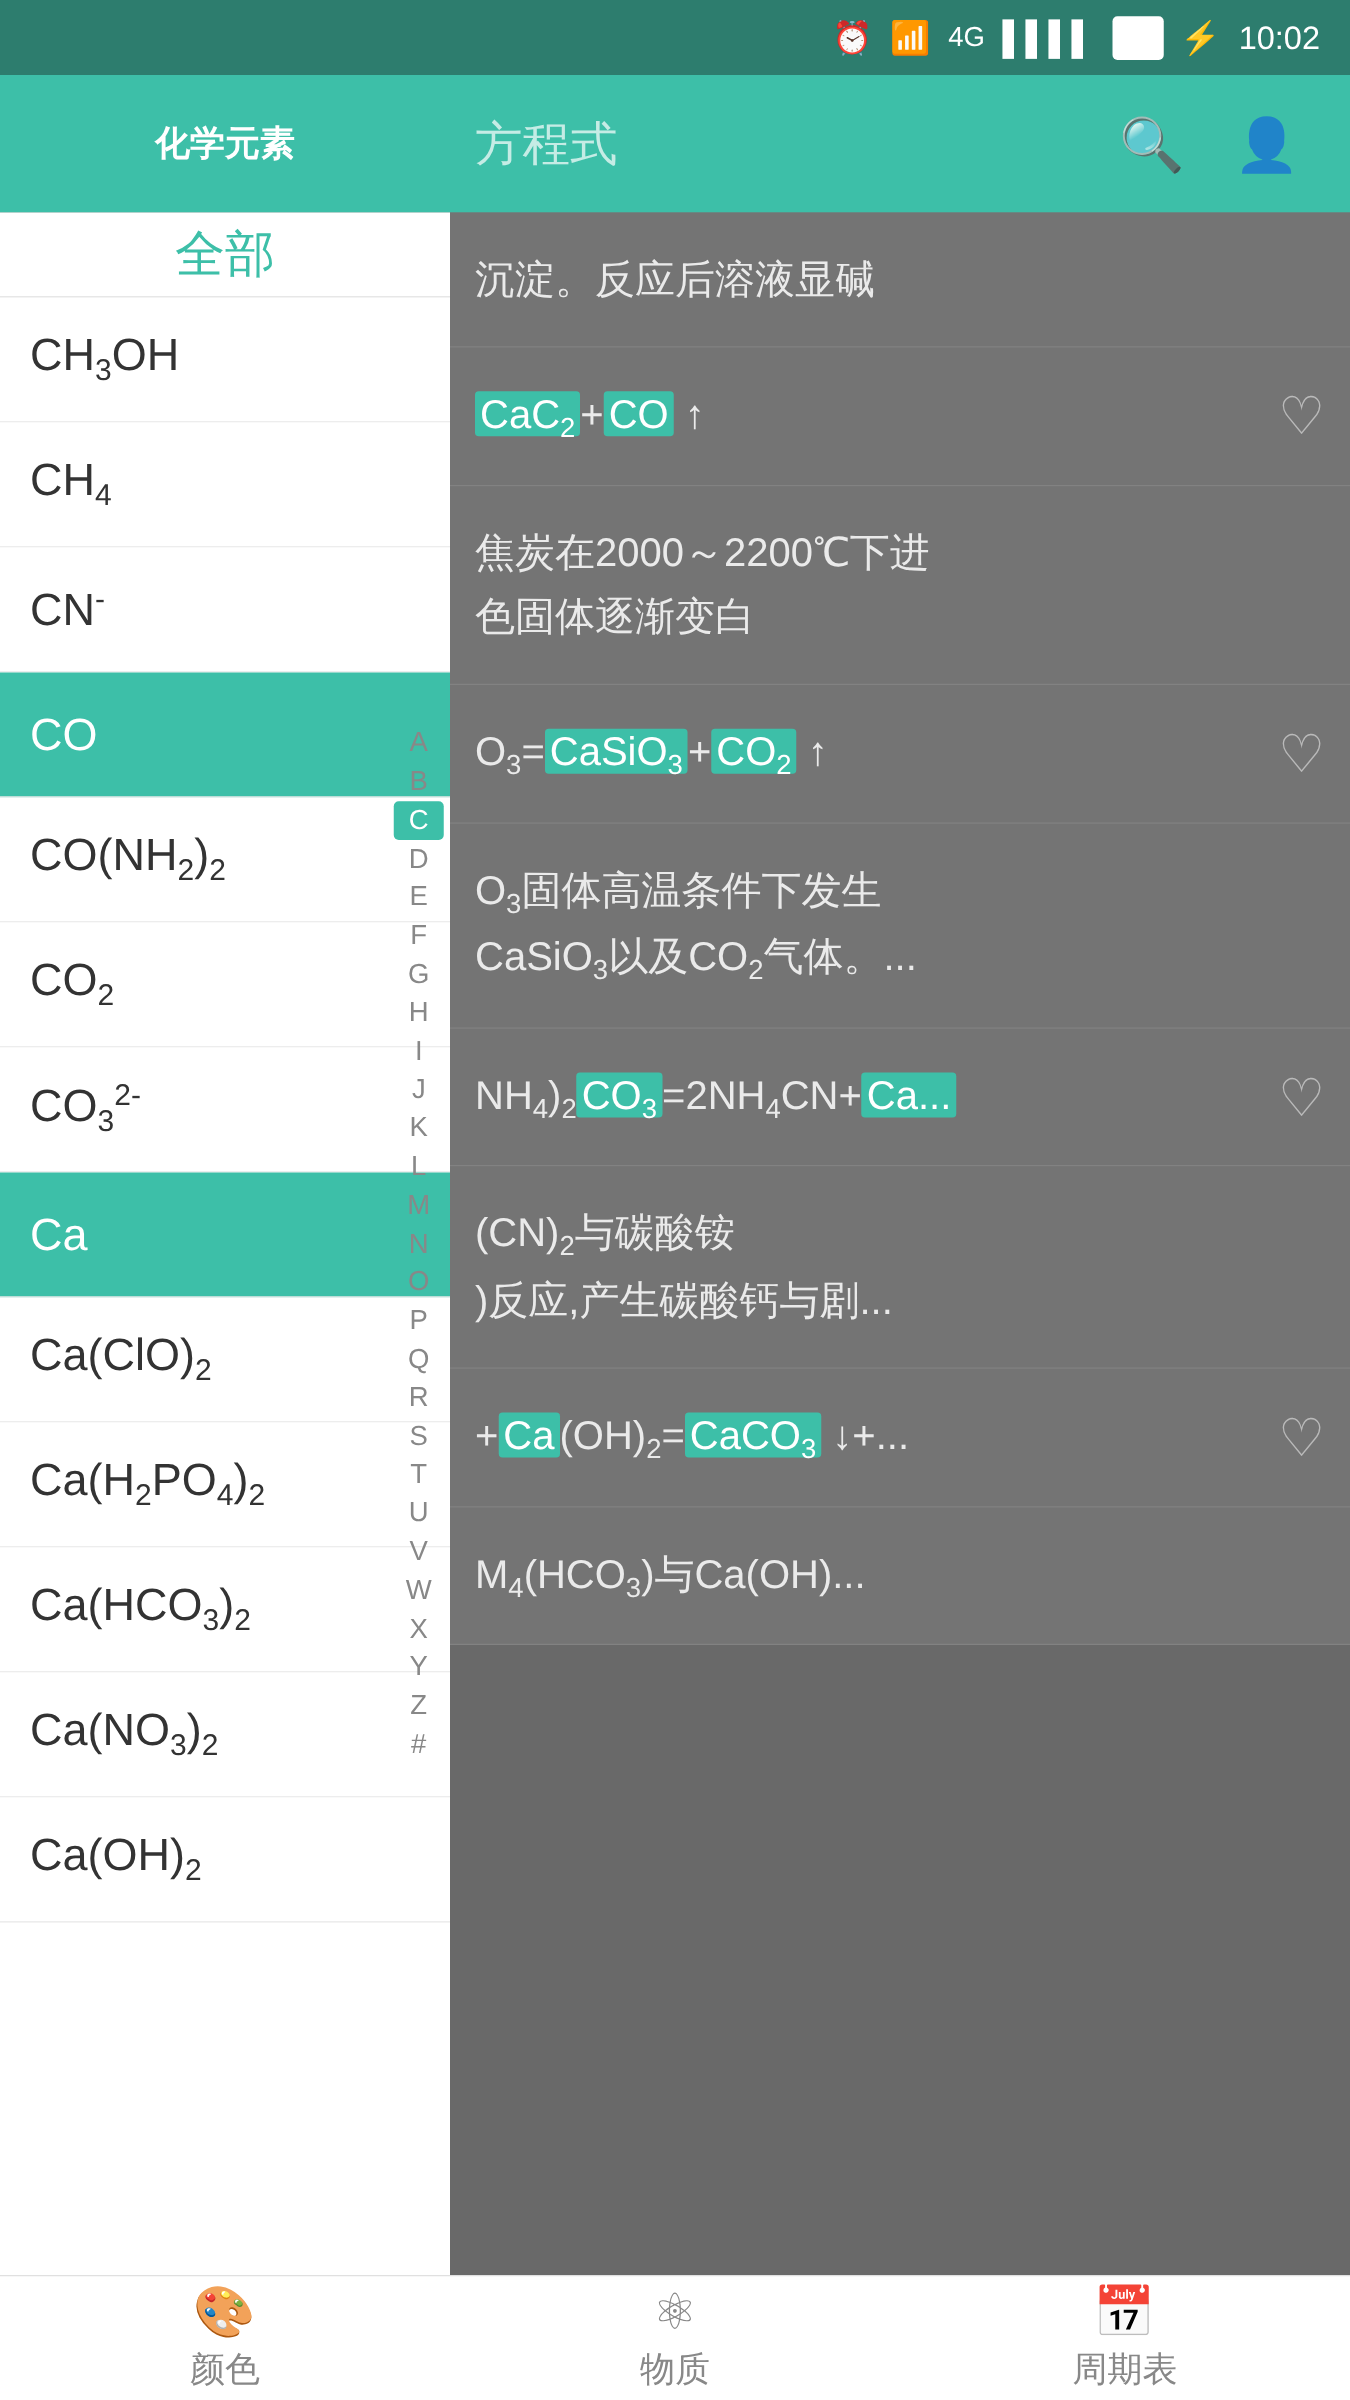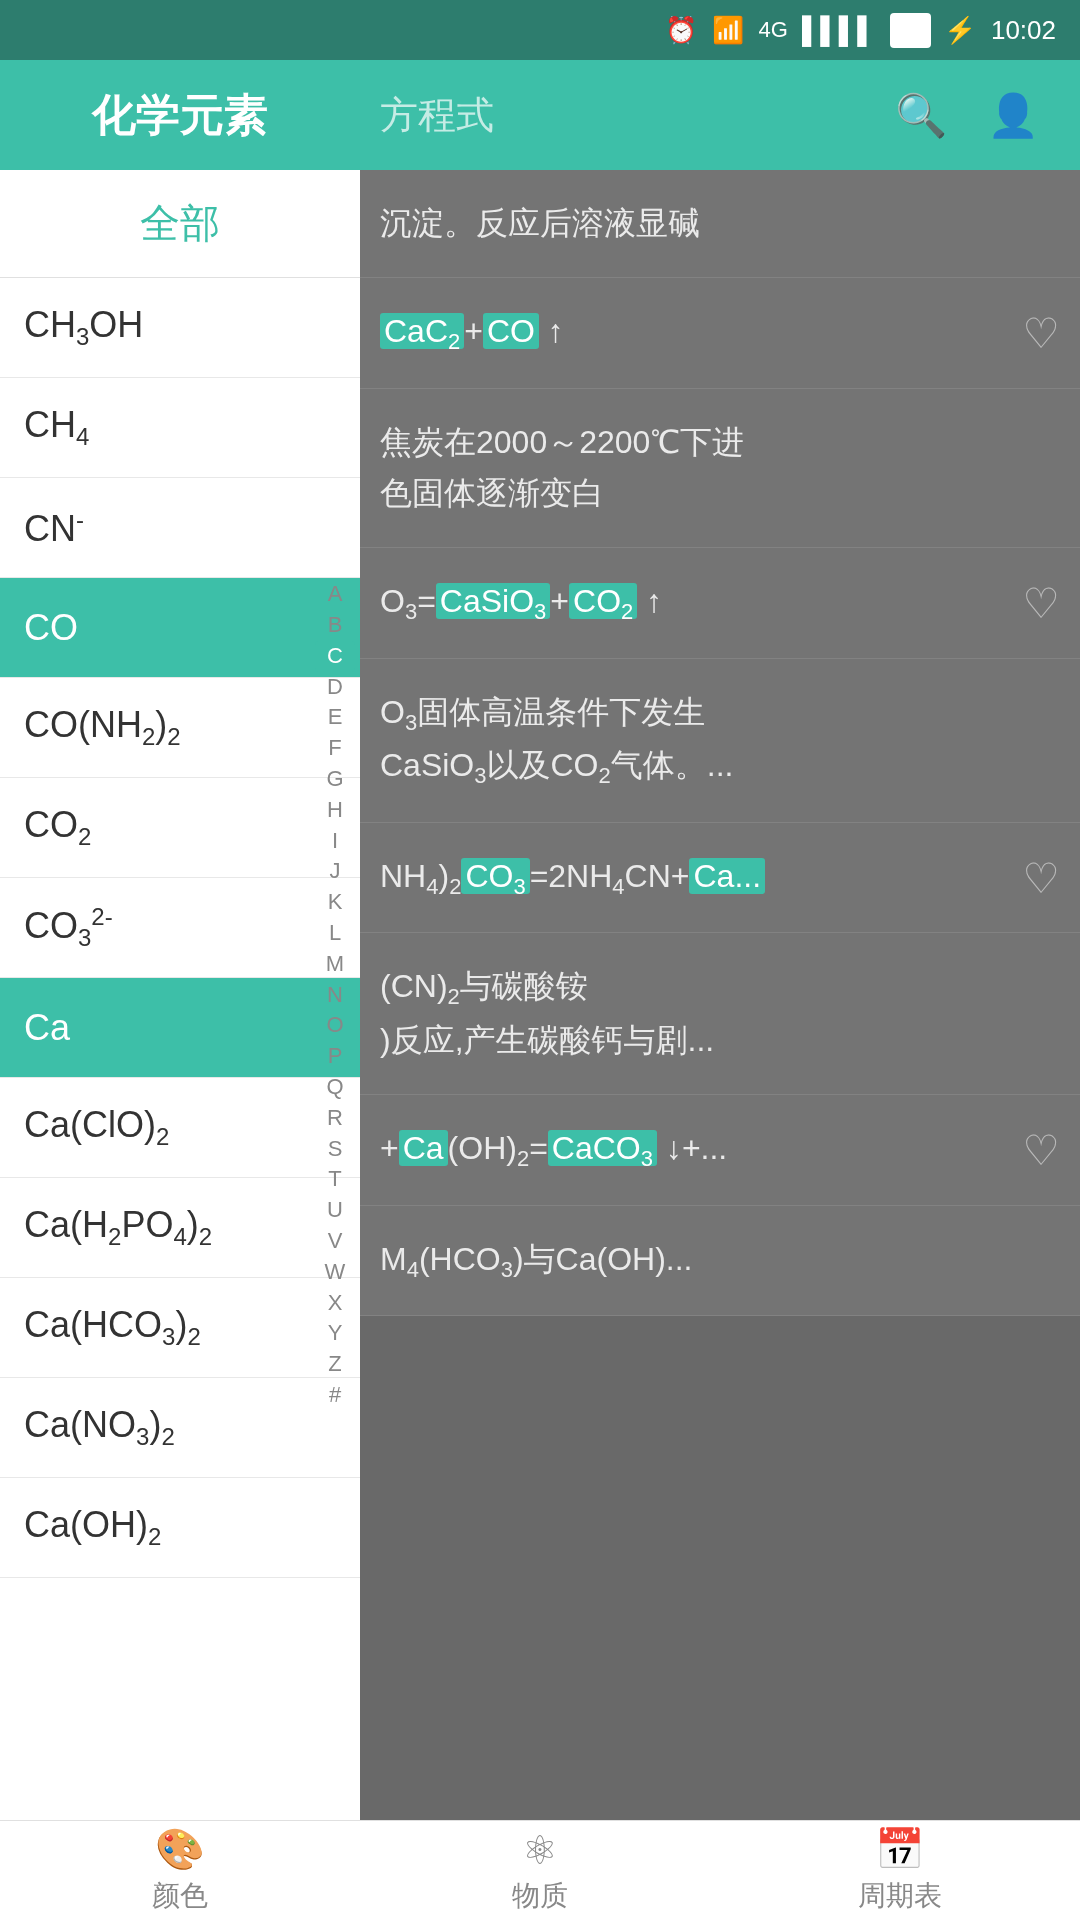--- a/index.html
+++ b/index.html
@@ -37,21 +37,21 @@
       height: 110px;
       background: #3dbfa8;
       display: flex;
       align-items: center;
       position: relative;
     }
     .header-title {
       width: 360px;
       text-align: center;
       color: white;
-      font-size: 44px;
+      font-size: 28px;
       font-weight: bold;
     }
     .header-nav {
       flex: 1;
       display: flex;
       align-items: center;
       justify-content: space-between;
       padding: 0 40px 0 20px;
     }
     .header-nav-text {
@@ -79,21 +79,21 @@
     
     .sidebar {
       width: 360px;
       background: white;
       height: 100%;
       overflow: hidden;
       position: relative;
       z-index: 10;
     }
     .sidebar-header {
-      height: 108px;
+      height: 68px;
       display: flex;
       align-items: center;
       justify-content: center;
       border-bottom: 1px solid #e0e0e0;
     }
     .sidebar-header-text {
       color: #3dbfa8;
       font-size: 40px;
     }
     .sidebar-list {

